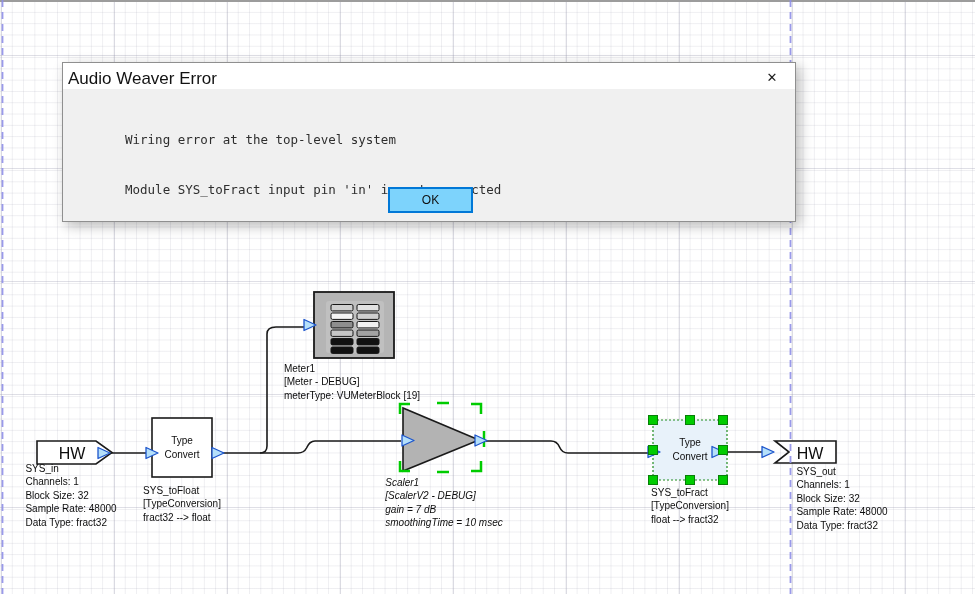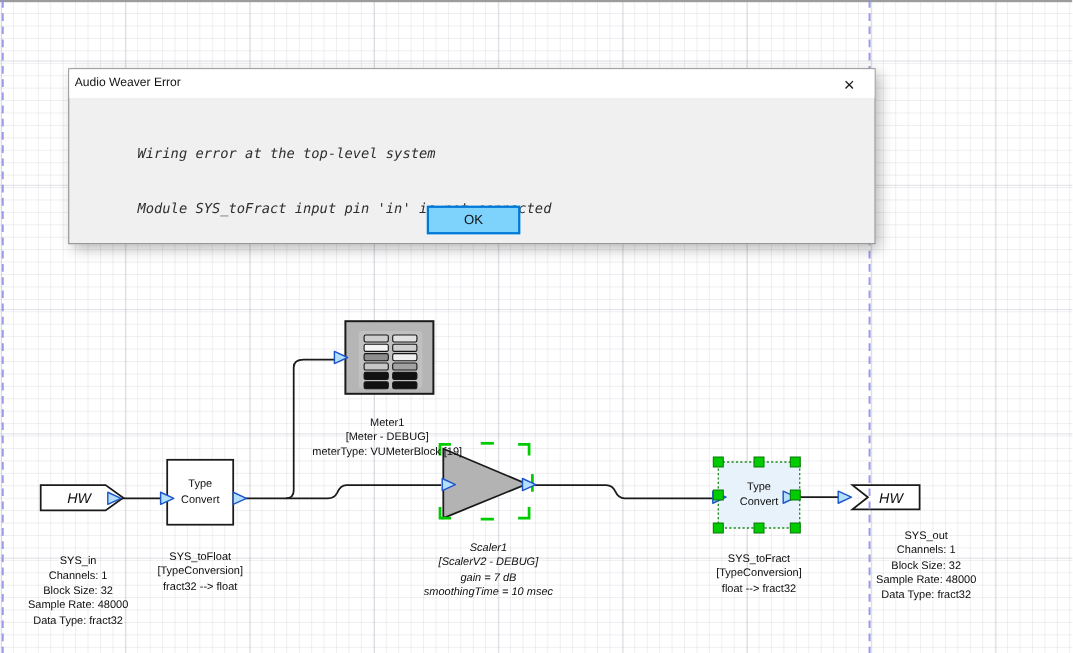--- a/index.html
+++ b/index.html
@@ -25,38 +25,38 @@
   .meter-body{fill:var(--node-gray,#b5b5b5);stroke:#1a1a1a;stroke-width:1.8;}
   .meter-panel{fill:#c0c0c0;}
   .seg{stroke:#161616;stroke-width:1;}
   .pin{fill:var(--pin-fill,#b5e0fa);stroke:var(--pin-border,#1d55cc);stroke-width:1.3;stroke-linejoin:round;}
   .sel-bracket{fill:none;stroke:var(--selection-green,#00c000);stroke-width:2.5;}
   .sel-node{fill:var(--selected-node-fill,#e8f2fa);stroke:#1e8c1e;stroke-width:1.2;stroke-dasharray:2 2;}
   .handle{fill:var(--selection-green,#00d000);stroke:#087f08;stroke-width:1;}
   .boundary{fill:none;stroke:var(--boundary-purple,#8f8fe8);stroke-width:1.8;stroke-dasharray:7 5;opacity:.9;}
 
   
-  .stack{position:absolute;transform:translateX(-50%);text-align:center;
-    font-size:10px;line-height:13.4px;color:#0d0d0d;white-space:nowrap;z-index:2;margin-top:16px;}
+  .stack{position:absolute;transform:translateX(-50%);text-align:left;
+    font-size:10px;line-height:13.4px;color:#0d0d0d;white-space:nowrap;z-index:2;}
   .block-title{position:absolute;transform:translateX(-50%);text-align:center;
     font-size:10px;line-height:13.5px;color:#0d0d0d;white-space:nowrap;z-index:2;}
-  .hw-text{position:absolute;transform:translateX(-50%);font-size:13px;color:#0d0d0d;z-index:2;font-style:italic;}
+  .hw-text{position:absolute;transform:translateX(-50%);font-size:16px;color:#0d0d0d;z-index:2;}
 
   
   .dialog{position:absolute;left:62px;top:62px;width:732px;height:158px;
     background:#f0f0f0;border:1px solid #8f8f8f;z-index:10;
     box-shadow:4px 4px 12px rgba(0,0,0,0.28);}
   .titlebar{position:relative;height:26px;background:#ffffff;}
-  .titlebar .title{position:absolute;left:5px;top:6px;font-size:11px;color:#121212;}
+  .titlebar .title{position:absolute;left:5px;top:6px;font-size:17px;color:#121212;}
   .titlebar .close{position:absolute;right:12px;top:4px;width:22px;height:20px;
     display:flex;align-items:center;justify-content:center;
     font-size:13px;color:#1a1a1a;cursor:pointer;}
   .msg{position:absolute;left:62px;top:36px;
     font-family:"DejaVu Sans Mono",monospace;font-size:12.5px;line-height:16.5px;
-    color:#2e2e2e;white-space:pre;font-style:italic;}
+    color:#2e2e2e;white-space:pre;}
   .ok{position:absolute;left:325px;top:124px;width:85px;height:26px;
     background:#7dd3fc;border:2px solid var(--ok-border,#0078d7);
     font-family:"Liberation Sans",sans-serif;font-size:12px;color:#101010;
     display:flex;align-items:center;justify-content:center;padding:0;cursor:pointer;}
 </style>
 </head>
 <body>
 
 <div id="screen">
   <div id="topedge"></div>
@@ -138,21 +138,21 @@
 
   <div class="block-title" style="left:182px;top:434px;">
     <div>Type</div>
     <div>Convert</div>
   </div>
   <div class="block-title" style="left:690px;top:436px;">
     <div>Type</div>
     <div>Convert</div>
   </div>
 
-  <div class="stack" style="left:71px;top:488px;">
+  <div class="stack" style="left:71px;top:462px;">
     <div>SYS_in</div>
     <div>Channels: 1</div>
     <div>Block Size: 32</div>
     <div>Sample Rate: 48000</div>
     <div>Data Type: fract32</div>
   </div>
 
   <div class="stack" style="left:182px;top:484px;">
     <div>SYS_toFloat</div>
     <div>[TypeConversion]</div>

